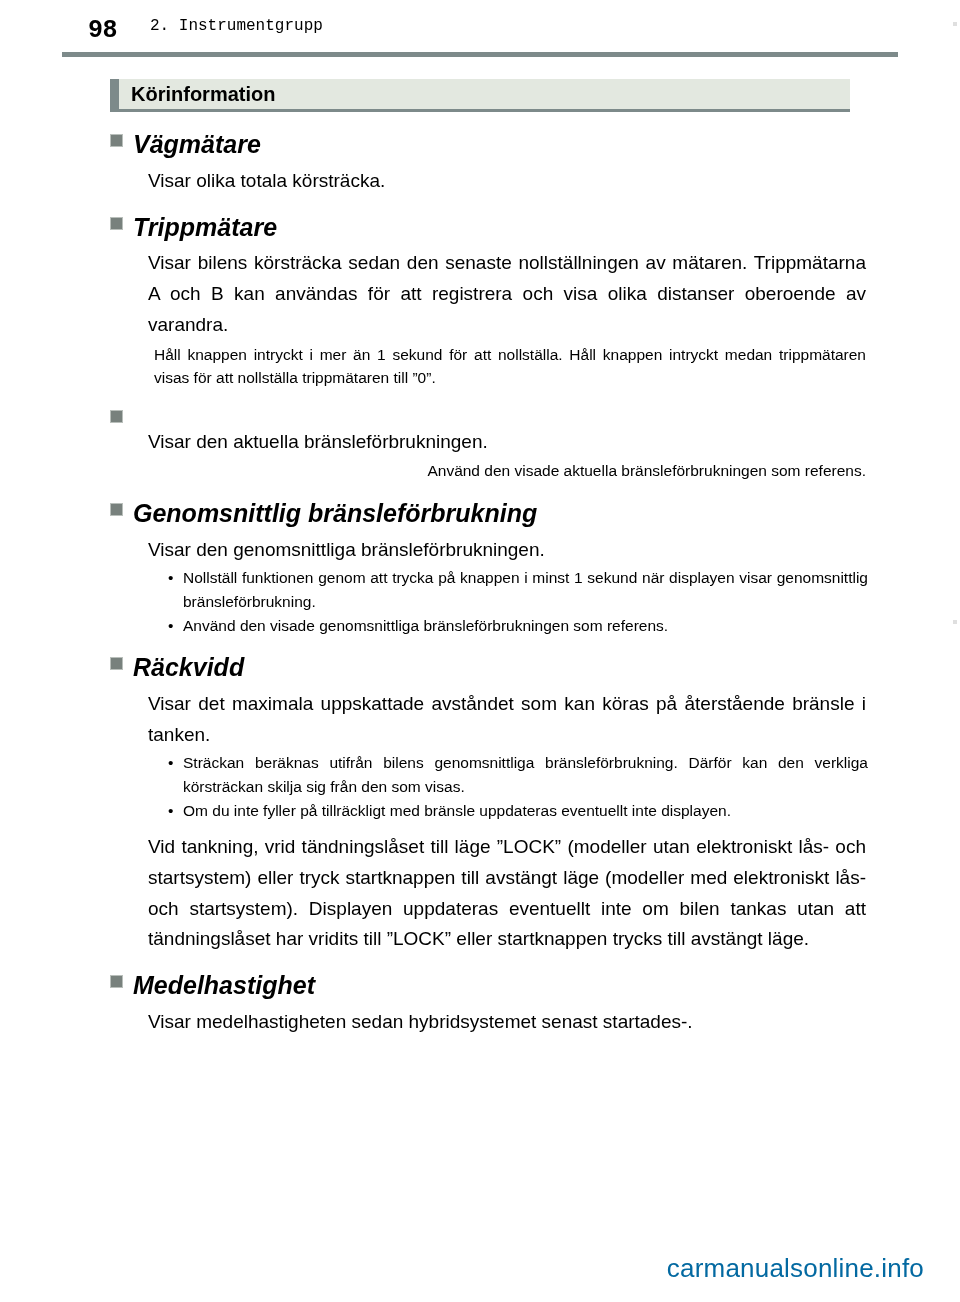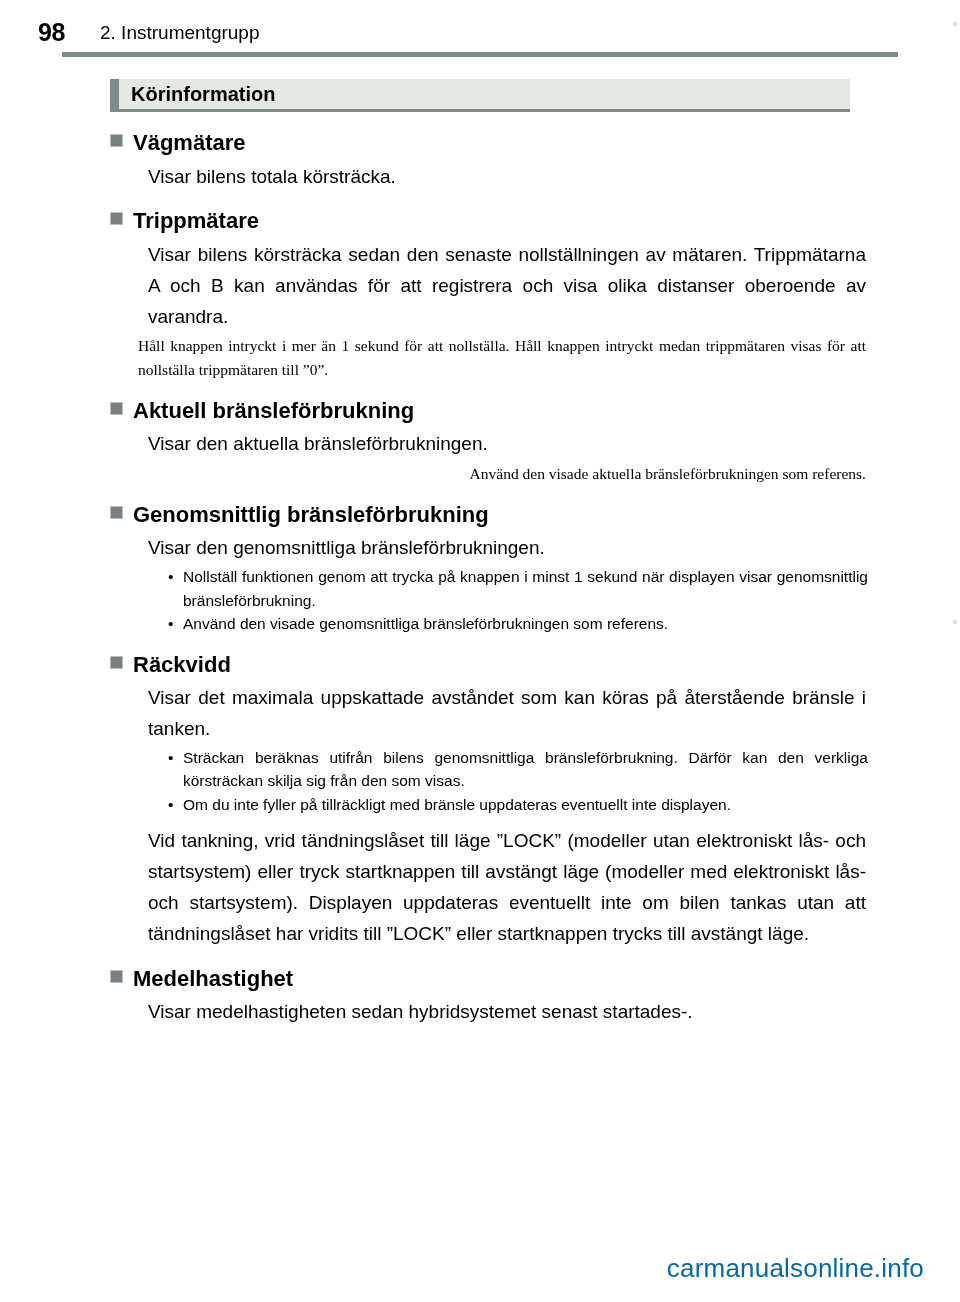--- a/index.html
+++ b/index.html
@@ -20,33 +20,34 @@
   .page {
     position: relative;
     width: 960px;
     height: 1302px;
     padding: 0;
   }
 
   
   .page-header {
     display: flex;
-    align-items: center;
-    padding: 18px 62px 0 38px;
+    align-items: flex-start;
+    padding: 18px 62px 0 88px;
     height: 46px;
+    font-family: Liberation Mono, monospace;
   }
   .page-number {
     font-size: 25px;
     font-weight: bold;
     letter-spacing: -0.5px;
     line-height: 1;
     min-width: 62px;
   }
   .chapter-title {
-    font-size: 19px;
+    font-size: 16px;
     font-weight: normal;
     line-height: 1;
   }
   .header-rule {
     margin: 6px 62px 0 62px;
     height: 5px;
     background: #7d8a8a;
   }
 
   
@@ -93,41 +94,41 @@
   .sq-bullet {
     width: 13px;
     height: 13px;
     background: #78817d;
     border: 1px solid #b9bfbb;
     flex: 0 0 13px;
     margin-top: 6px;
     margin-right: 10px;
   }
   .entry-title {
-    font-size: 22px;
+    font-size: 25px;
     font-weight: bold;
     line-height: 1.35;
+    font-style: italic;
   }
 
   .body-text {
     font-size: 19px;
     line-height: 1.62;
     text-align: justify;
     margin: 0 0 0 38px;
     padding-right: 2px;
   }
   .body-text.single { text-align: left; }
 
   .note-text {
     font-size: 15.5px;
     line-height: 1.52;
     text-align: justify;
-    margin: 2px 0 0 28px;
+    margin: 2px 0 0 44px;
     padding-right: 2px;
-    font-family: Liberation Serif, serif;
   }
   .note-text.single { text-align: right; }
 
   .dot-list {
     margin: 1px 0 0 56px;
     padding: 0;
     list-style: none;
   }
   .dot-list li {
     position: relative;
@@ -189,36 +190,35 @@
     </div>
   </div>
 
   <div class="content">
 
     <div class="entry">
       <div class="entry-head">
         <span class="sq-bullet"></span>
         <span class="entry-title">Vägmätare</span>
       </div>
-      <p class="body-text single">Visar bilens totala körsträcka.</p>
+      <p class="body-text single">Visar olika totala körsträcka.</p>
     </div>
 
     <div class="entry">
       <div class="entry-head">
         <span class="sq-bullet"></span>
         <span class="entry-title">Trippmätare</span>
       </div>
       <p class="body-text">Visar bilens körsträcka sedan den senaste nollställningen av mätaren. Trippmätarna A och B kan användas för att registrera och visa olika distanser oberoende av varandra.</p>
       <p class="note-text">Håll knappen intryckt i mer än 1 sekund för att nollställa. Håll knappen intryckt medan trippmätaren visas för att nollställa trippmätaren till ”0”.</p>
     </div>
 
     <div class="entry">
       <div class="entry-head">
         <span class="sq-bullet"></span>
-        <span class="entry-title">Aktuell bränsleförbrukning</span>
       </div>
       <p class="body-text single">Visar den aktuella bränsleförbrukningen.</p>
       <p class="note-text single">Använd den visade aktuella bränsleförbrukningen som referens.</p>
     </div>
 
     <div class="entry">
       <div class="entry-head">
         <span class="sq-bullet"></span>
         <span class="entry-title">Genomsnittlig bränsleförbrukning</span>
       </div>

